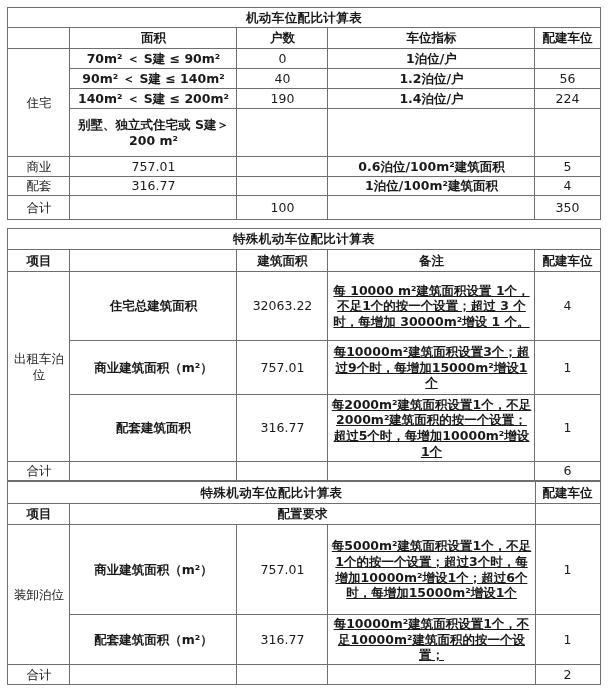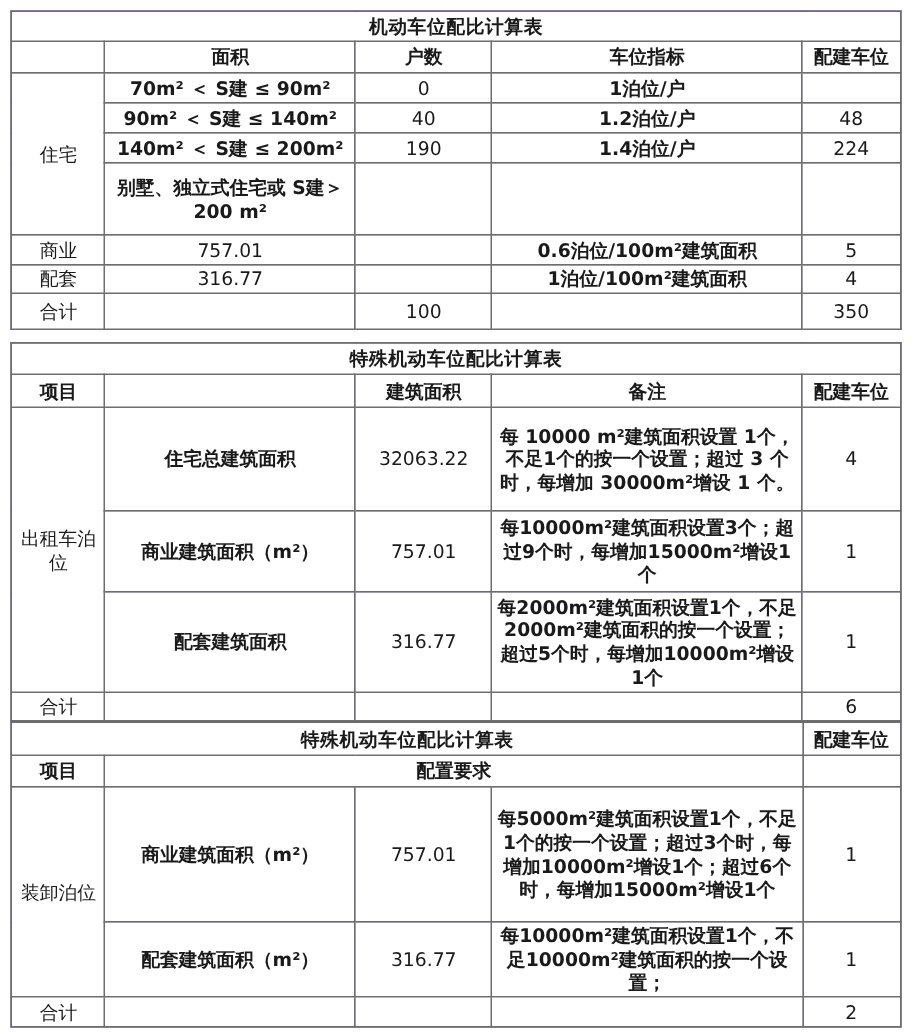--- a/index.html
+++ b/index.html
@@ -19,21 +19,21 @@
     width: 608px;
     height: 688px;
     background: #ffffff;
     box-sizing: border-box;
   }
   table.grid {
     border-collapse: collapse;
     table-layout: fixed;
     width: 592px;
     margin: 0 auto;
-    background: #4c1d95;
+    background: #a21caf;
   }
   table.grid td {
     border: 1px solid #6e6e6e;
     text-align: center;
     vertical-align: middle;
     padding: 1px 2px;
     font-size: 12.5px;
     line-height: 1.25;
     color: #1a1a1a;
     background: #ffffff;
@@ -50,20 +50,21 @@
   }
   .t-rowhead {
     font-size: 13px;
     font-weight: normal;
   }
   .t-note {
     font-size: 11px;
     line-height: 1.35;
     padding: 2px 3px;
     font-weight: bold;
+    text-decoration: underline;
   }
   .t-num {
     font-size: 13px;
   }
   .t-cell {
     font-size: 12.5px;
     font-weight: bold;
   }
   .t-formula {
     font-size: 12.5px;
@@ -111,21 +112,21 @@
         <td class="t-rowhead" rowspan="4">住宅</td>
         <td class="t-cell" style="height:20px">70m² ＜ S建 ≤ 90m²</td>
         <td class="t-num">0</td>
         <td class="t-formula">1泊位/户</td>
         <td class="t-num"></td>
       </tr>
       <tr>
         <td class="t-cell" style="height:20px">90m² ＜ S建 ≤ 140m²</td>
         <td class="t-num">40</td>
         <td class="t-formula">1.2泊位/户</td>
-        <td class="t-num">48</td>
+        <td class="t-num">56</td>
       </tr>
       <tr>
         <td class="t-cell" style="height:20px">140m² ＜ S建 ≤ 200m²</td>
         <td class="t-num">190</td>
         <td class="t-formula">1.4泊位/户</td>
         <td class="t-num">224</td>
       </tr>
       <tr>
         <td class="t-cell" style="height:48px">别墅、独立式住宅或 S建＞200 m²</td>
         <td class="t-num"></td>

